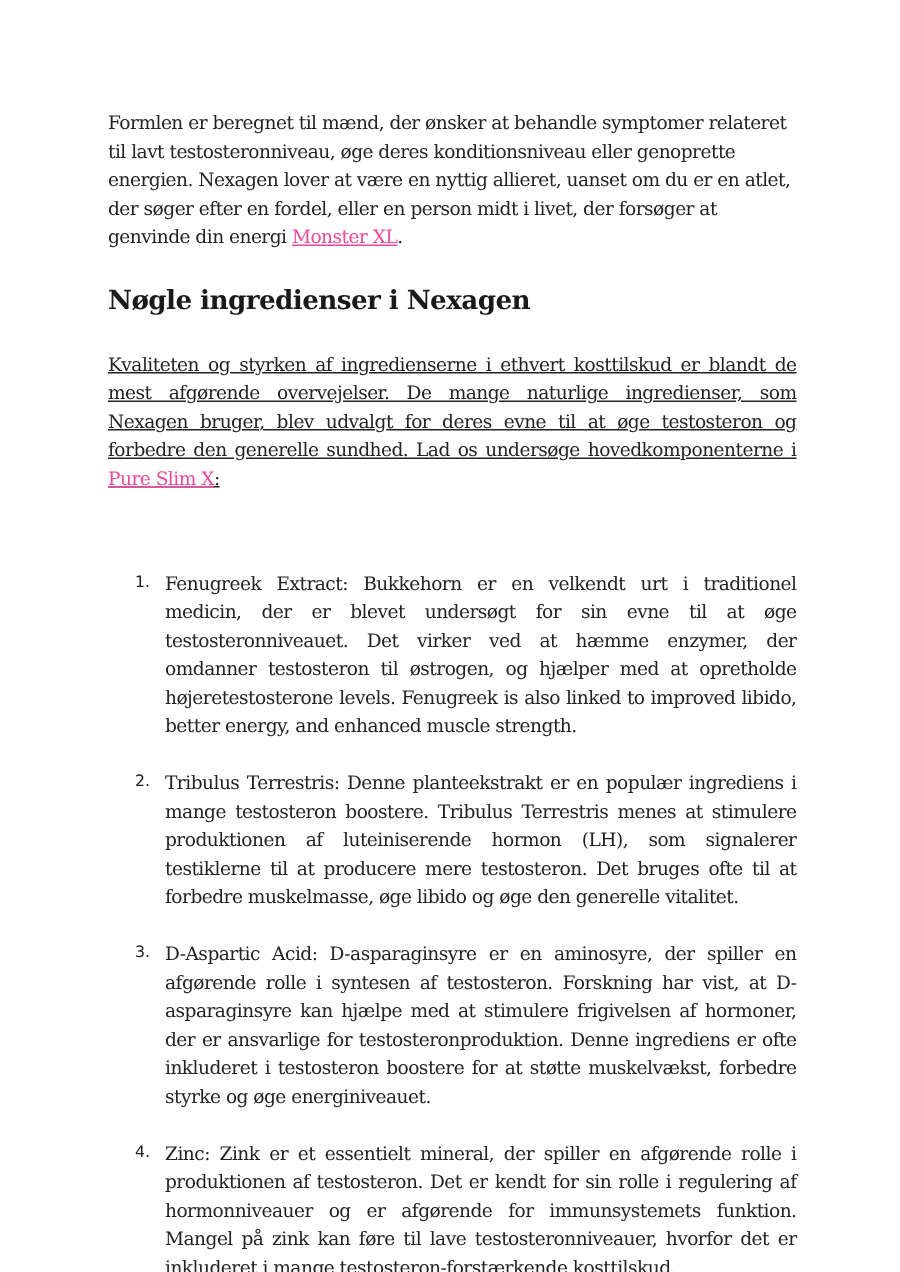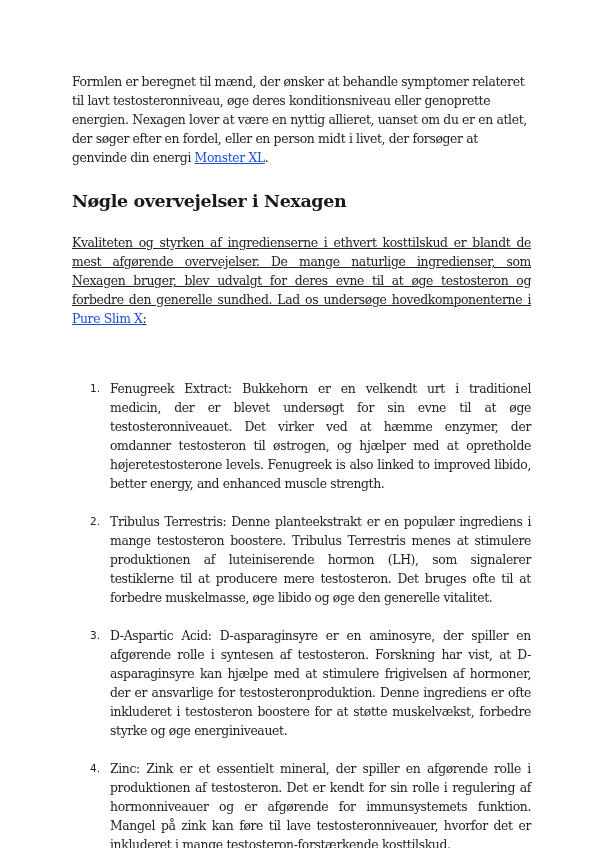--- a/index.html
+++ b/index.html
@@ -25,21 +25,21 @@
       font-size: 12.4px;
       line-height: 19px;
       margin: 0;
       letter-spacing: -0.35px;
     }
     .para.justify {
       text-align: justify;
       text-decoration: underline;
     }
     a.link {
-      color: #1d4ed8;
+      color: #ec4899;
       text-decoration: underline;
     }
     h2.heading {
       font-size: 17.5px;
       font-weight: bold;
       margin: 0;
       line-height: 24px;
       letter-spacing: -0.4px;
       color: #1a1a1a;
     }
@@ -71,21 +71,21 @@
     }
   </style>
 </head>
 <body>
 
 <div class="page">
 
   <p class="para intro"><span>Formlen er beregnet til mænd, der ønsker at behandle symptomer relateret til lavt testosteronniveau, øge deres konditionsniveau eller genoprette energien. Nexagen lover at være en nyttig allieret, uanset om du er en atlet, der søger efter en fordel, eller en person midt i livet, der forsøger at genvinde din energi </span><a class="link" href="#">Monster XL</a><span>.</span></p>
 
   <div class="h-wrap">
-    <h2 class="heading">Nøgle overvejelser i Nexagen</h2>
+    <h2 class="heading">Nøgle ingredienser i Nexagen</h2>
   </div>
 
   <p class="para justify p2"><span>Kvaliteten og styrken af ingredienserne i ethvert kosttilskud er blandt de mest afgørende overvejelser. De mange naturlige ingredienser, som Nexagen bruger, blev udvalgt for deres evne til at øge testosteron og forbedre den generelle sundhed. Lad os undersøge hovedkomponenterne i </span><a class="link" href="#">Pure Slim X</a><span>:</span></p>
 
   <ol class="ingredients">
     <li>
       <span class="num">1.</span>
       <span>Fenugreek Extract: Bukkehorn er en velkendt urt i traditionel medicin, der er blevet undersøgt for sin evne til at øge testosteronniveauet. Det virker ved at hæmme enzymer, der omdanner testosteron til østrogen, og hjælper med at opretholde højeretestosterone levels. Fenugreek is also linked to improved libido, better energy, and enhanced muscle strength.</span>
     </li>
     <li>

